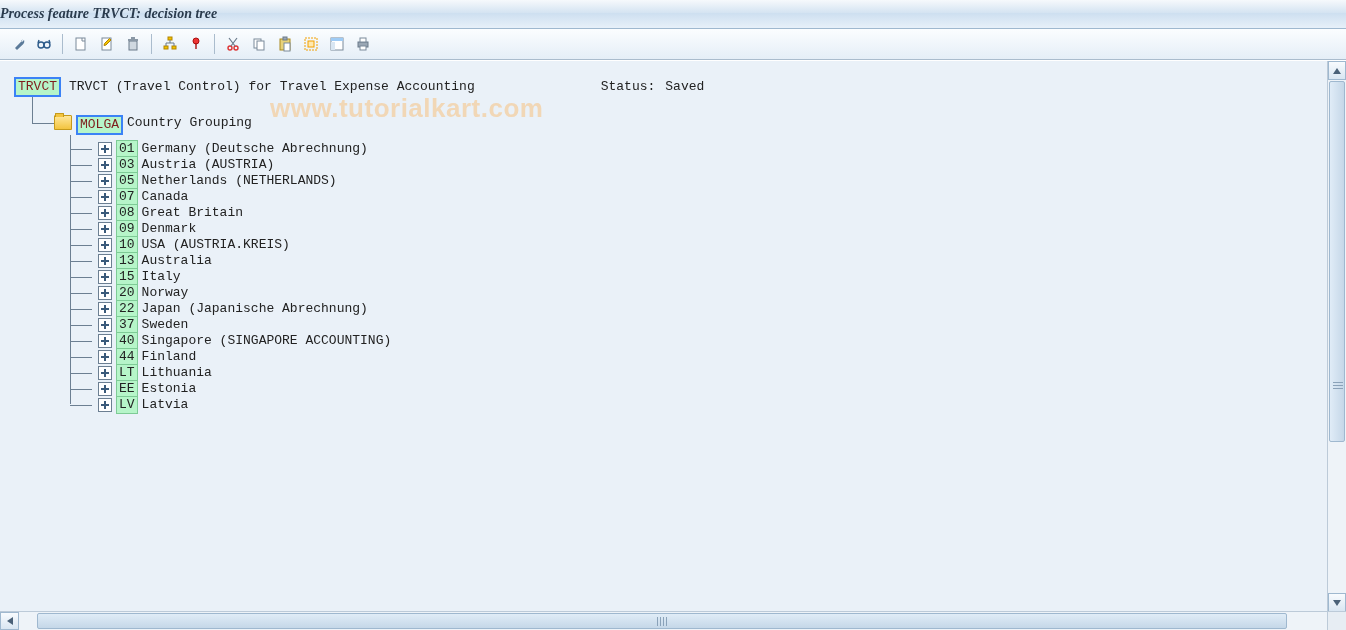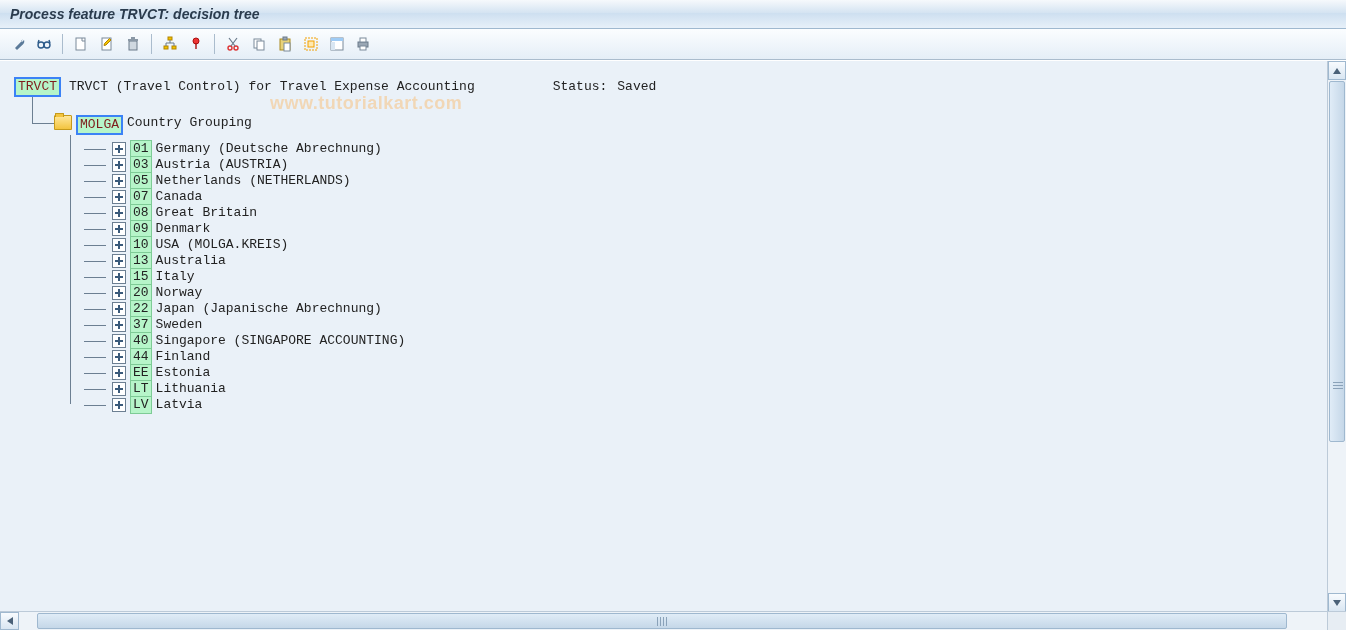--- a/index.html
+++ b/index.html
@@ -20,25 +20,25 @@
     flex-direction:column;
   }
 
   
   .titlebar {
     height: 28px;
     background: linear-gradient(to bottom, #f6f9fc 0%, #d5e4f2 45%, #cddff0 46%, #e7f0f9 100%);
     border-bottom: 1px solid #9fb8cf;
     display:flex;
     align-items:center;
-    padding-left:10px;
     font-weight:bold;
     font-style:italic;
     font-size:14px;
     color:#2a3b4d;
+    font-family:Liberation Serif, serif;
   }
 
   
   .toolbar {
     height: 30px;
     background: linear-gradient(to bottom,#fbfdff,#e5eef7);
     border-bottom:1px solid #aabccd;
     display:flex;
     align-items:center;
     padding: 0 6px;
@@ -82,21 +82,21 @@
   }
 
   .root-row { display:flex; align-items:center; gap:6px; }
   .code-chip {
     background:#b6f5c9;
     border:2px solid #3b82f6;
     padding:0 2px;
     color:#7f1d1d;
   }
   .desc { margin-left:2px; }
-  .status { margin-left:72px; }
+  .status { margin-left:120px; }
   
   .tree { margin-top:8px; }
   .molga-row {
     display:flex;
     align-items:flex-start;
     padding-top:10px;
     padding-bottom:4px;
   }
   .conn-root {
     width:40px;
@@ -126,21 +126,20 @@
   }
   .folder-ico::before{
     content:'';position:absolute;top:-3px;left:0;width:7px;height:3px;
     background:#f3c43e;border:1px solid #c69a1a;border-bottom:none;border-radius:1px 1px 0 0;
   }
 
   .items {
     position:relative;
     margin-left:56px;
     margin-top:2px;
-    padding-left:14px;
   }
   .items::before {
     content:'';
     position:absolute;
     left:0; top:-6px;
     width:1px;
     bottom:9px;
     background:#6c7f92;
   }
   .item {
@@ -230,21 +229,21 @@
   .arrow{width:0;height:0;border-style:solid;}
   .arrow.up{border-width:0 4px 6px 4px;border-color:transparent transparent #4a6178 transparent;}
   .arrow.down{border-width:6px 4px 0 4px;border-color:#4a6178 transparent transparent transparent;}
   .arrow.left{border-width:4px 6px 4px 0;border-color:transparent #4a6178 transparent transparent;}
   .arrow.right{border-width:4px 0 4px 6px;border-color:transparent transparent transparent #4a6178;}
 
   
   .watermark{
     position:absolute;
     top:32px; left:270px;
-    font-size:18px;
+    font-size:26px;
     font-weight:bold;
     color:rgba(255,165,60,0.35);
     font-family:Arial;
     letter-spacing:0.5px;
     pointer-events:none;
   }
 </style>
 </head>
 <body>
 
@@ -425,21 +424,21 @@
               <span class="item-label">Denmark</span>
             </div>
             <div class="item">
               <div class="expander">
                 <svg width="8" height="8" viewBox="0 0 8 8">
                   <rect x="0" y="3" width="8" height="2" fill="#3a5a7a"></rect>
                   <rect x="3" y="0" width="2" height="8" fill="#3a5a7a"></rect>
                 </svg>
               </div>
               <span class="item-code">10</span>
-              <span class="item-label">USA (MOLGA.KREIS)</span>
+              <span class="item-label">USA (AUSTRIA.KREIS)</span>
             </div>
             <div class="item">
               <div class="expander">
                 <svg width="8" height="8" viewBox="0 0 8 8">
                   <rect x="0" y="3" width="8" height="2" fill="#3a5a7a"></rect>
                   <rect x="3" y="0" width="2" height="8" fill="#3a5a7a"></rect>
                 </svg>
               </div>
               <span class="item-code">13</span>
               <span class="item-label">Australia</span>
@@ -504,32 +503,32 @@
               <span class="item-code">44</span>
               <span class="item-label">Finland</span>
             </div>
             <div class="item">
               <div class="expander">
                 <svg width="8" height="8" viewBox="0 0 8 8">
                   <rect x="0" y="3" width="8" height="2" fill="#3a5a7a"></rect>
                   <rect x="3" y="0" width="2" height="8" fill="#3a5a7a"></rect>
                 </svg>
               </div>
+              <span class="item-code">LT</span>
+              <span class="item-label">Lithuania</span>
+            </div>
+            <div class="item">
+              <div class="expander">
+                <svg width="8" height="8" viewBox="0 0 8 8">
+                  <rect x="0" y="3" width="8" height="2" fill="#3a5a7a"></rect>
+                  <rect x="3" y="0" width="2" height="8" fill="#3a5a7a"></rect>
+                </svg>
+              </div>
               <span class="item-code">EE</span>
               <span class="item-label">Estonia</span>
-            </div>
-            <div class="item">
-              <div class="expander">
-                <svg width="8" height="8" viewBox="0 0 8 8">
-                  <rect x="0" y="3" width="8" height="2" fill="#3a5a7a"></rect>
-                  <rect x="3" y="0" width="2" height="8" fill="#3a5a7a"></rect>
-                </svg>
-              </div>
-              <span class="item-code">LT</span>
-              <span class="item-label">Lithuania</span>
             </div>
             <div class="item">
               <div class="expander">
                 <svg width="8" height="8" viewBox="0 0 8 8">
                   <rect x="0" y="3" width="8" height="2" fill="#3a5a7a"></rect>
                   <rect x="3" y="0" width="2" height="8" fill="#3a5a7a"></rect>
                 </svg>
               </div>
               <span class="item-code">LV</span>
               <span class="item-label">Latvia</span>

